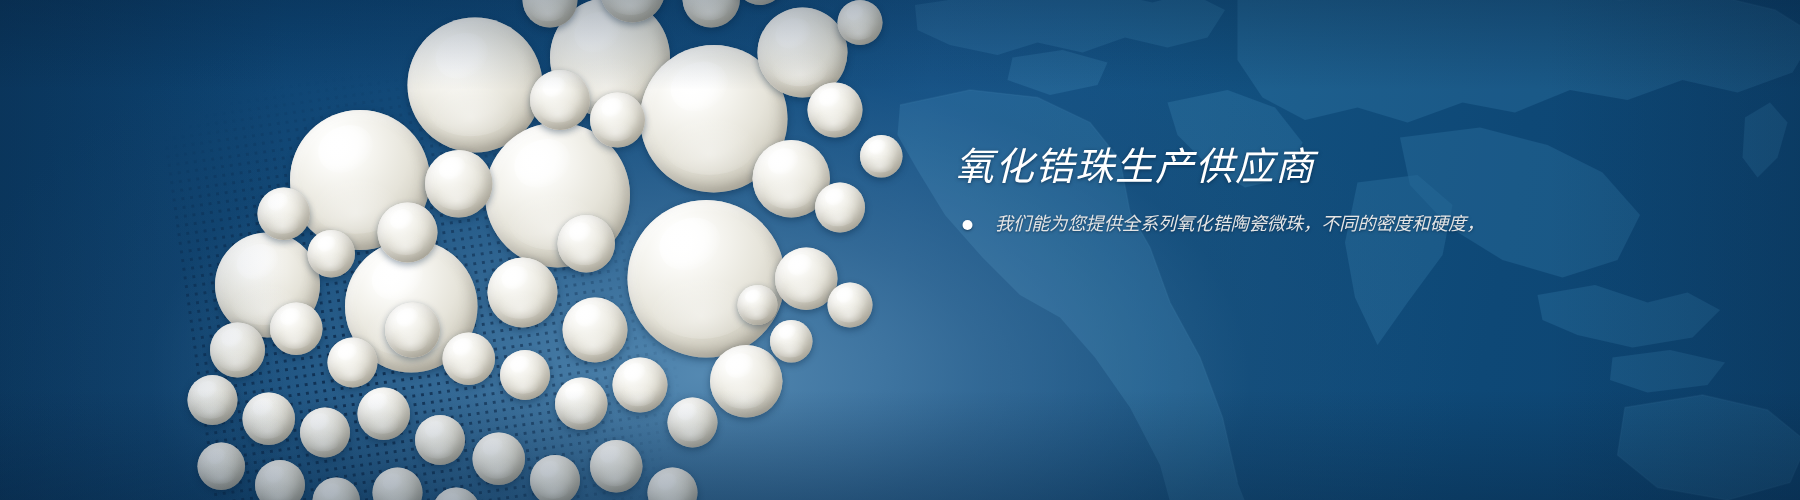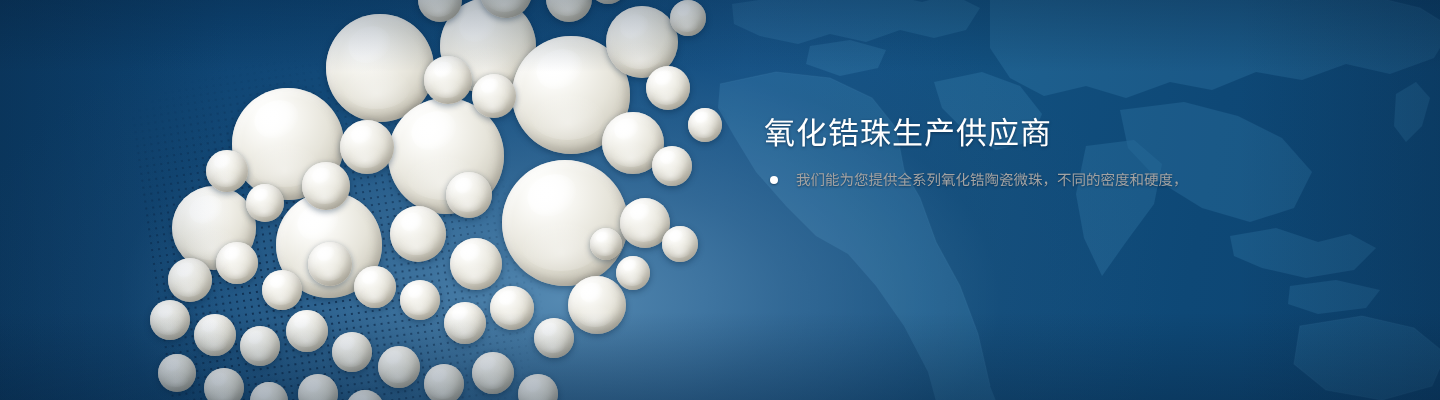--- a/index.html
+++ b/index.html
@@ -144,20 +144,21 @@
         rgba(255,255,255,0) 76%);
   }
 
   
   .content {
     position: absolute;
     left: 764px;
     top: 0;
     width: 560px;
     height: 400px;
+    font-style: italic;
   }
 
   .headline {
     position: absolute;
     top: 108px;
     left: 0;
     margin: 0;
     font-size: 31px;
     font-weight: 400;
     letter-spacing: 1px;
@@ -174,21 +175,21 @@
     padding: 0;
     list-style: none;
   }
 
   .point {
     position: relative;
     padding-left: 28px;
     margin-bottom: 7px;
     font-size: 14.5px;
     line-height: 24px;
-    color: #a3a3a3;
+    color: #e5e5e5;
     text-shadow: 0 1px 2px rgba(4,26,50,0.55);
     max-width: 430px;
   }
 
   .point-dot {
     position: absolute;
     left: 2px;
     top: 8px;
     width: 8px;
     height: 8px;

